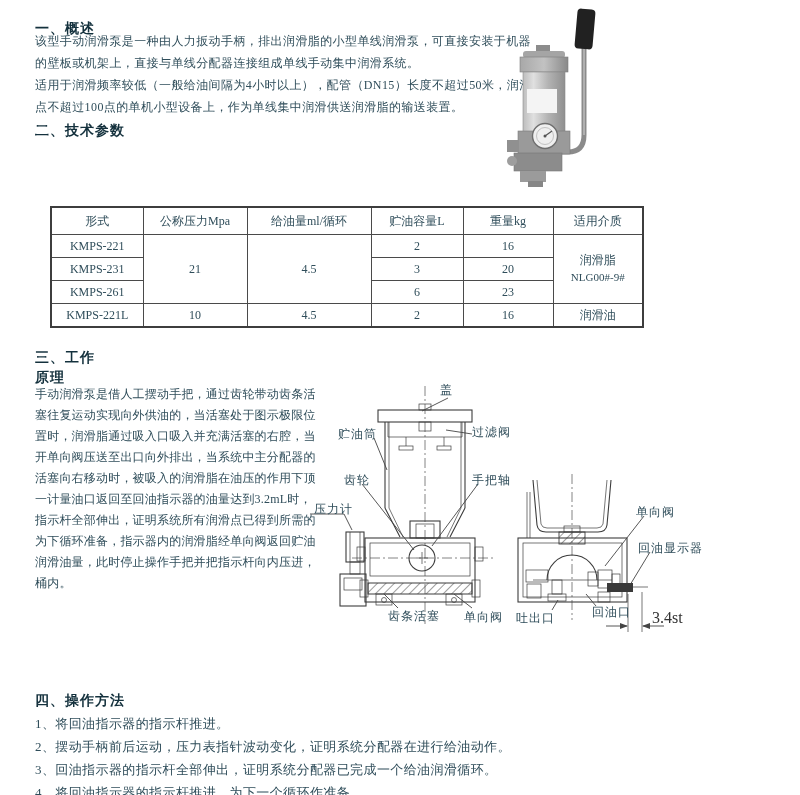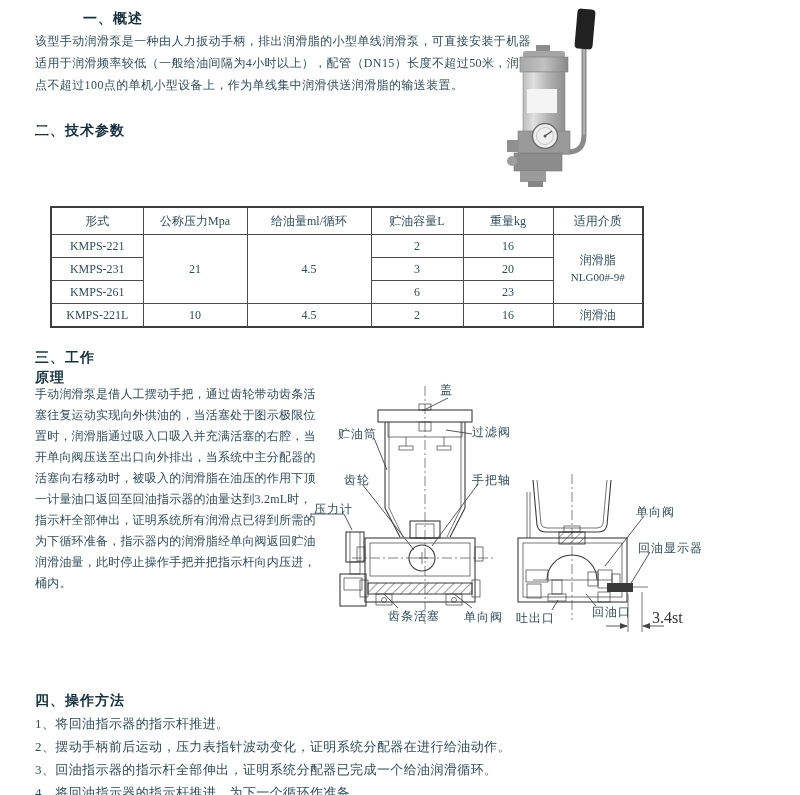--- a/index.html
+++ b/index.html
@@ -38,24 +38,25 @@
     position:absolute;font-size:12px;color:#2f4d5a;
     white-space:nowrap;letter-spacing:1px;
   }
   .dimlabel{font-size:16px;color:#333;letter-spacing:0;}
 
   svg{display:block;}
 </style>
 </head>
 <body>
 
-<div class="abs heading" style="left:35px;top:10px;margin-left:48px;">一、概述</div>
+<div class="abs heading" style="left:35px;top:20px;">一、概述</div>
 
 <div class="abs" style="left:35px;top:30px;">
   <div class="bodyline">该型手动润滑泵是一种由人力扳动手柄，排出润滑脂的小型单线润滑泵，可直接安装于机器</div>
+  <div class="bodyline">的壁板或机架上，直接与单线分配器连接组成单线手动集中润滑系统。</div>
   <div class="bodyline">适用于润滑频率较低（一般给油间隔为4小时以上），配管（DN15）长度不超过50米，润滑</div>
   <div class="bodyline">点不超过100点的单机小型设备上，作为单线集中润滑供送润滑脂的输送装置。</div>
 </div>
 
 <div class="abs" style="left:505px;top:5px;width:160px;height:185px;">
   <svg width="160" height="185" viewBox="0 0 160 185">
     <defs>
       <linearGradient id="cyl" x1="0" y1="0" x2="1" y2="0">
         <stop offset="0" stop-color="#bdbdbd"></stop>
         <stop offset="0.25" stop-color="#e0e0e0"></stop>

